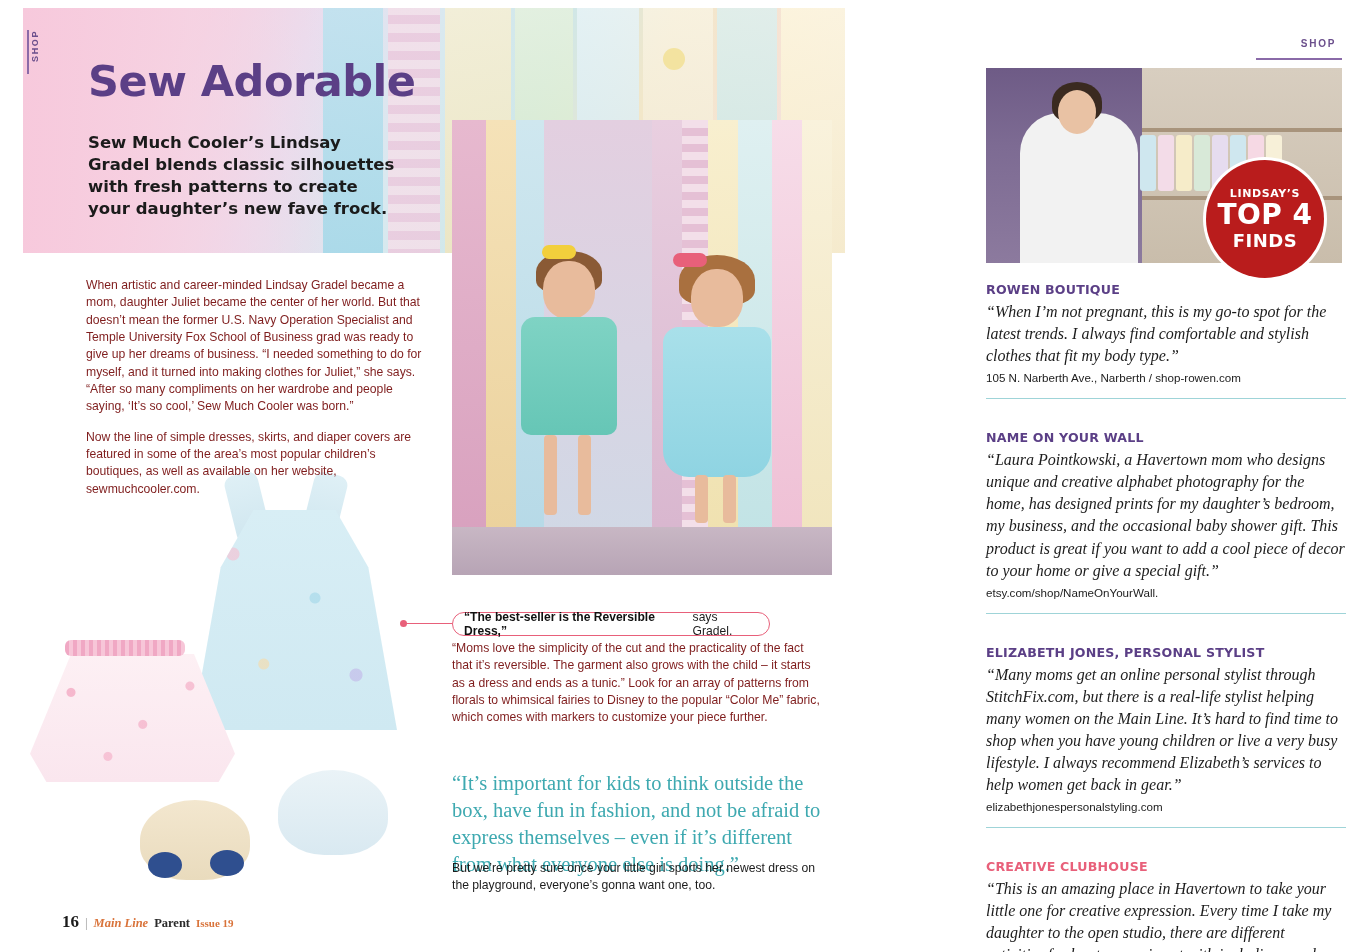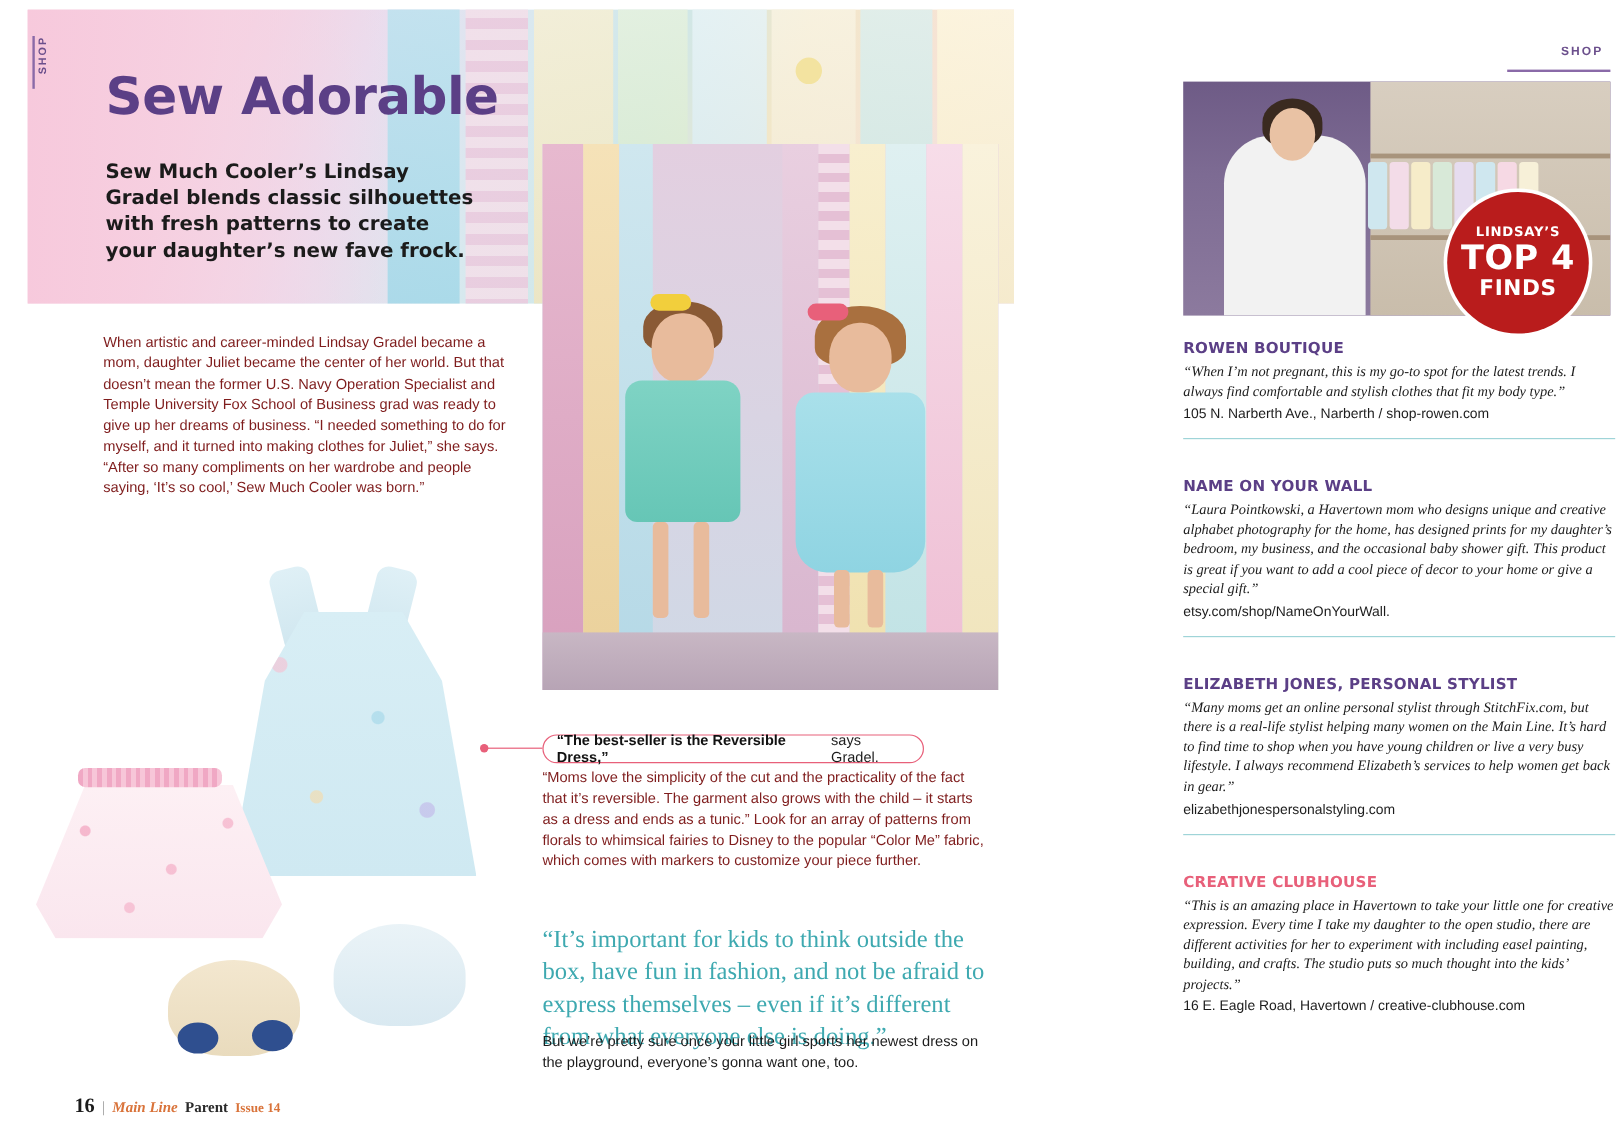--- a/index.html
+++ b/index.html
@@ -354,21 +354,21 @@
   .find-title {
     font-family: "DejaVu Sans", sans-serif;
     font-weight: bold;
     font-size: 12.6px;
     letter-spacing: 0.2px;
     margin-bottom: 4px;
   }
   .find-quote {
     font-family: "Liberation Serif", serif;
     font-style: italic;
-    font-size: 12px;
+    font-size: 16px;
     line-height: 1.38;
     color: #1c1c1c;
     margin: 0 0 4px 0;
   }
   .find-meta {
     font-family: "Liberation Sans", sans-serif;
     font-size: 11.6px;
     color: #1c1c1c;
   }
 </style>
@@ -444,20 +444,21 @@
     </div>
 
     <div class="cover cover-1">
       <div class="cover-accent" style="left:8px;bottom:2px;"></div>
       <div class="cover-accent" style="right:6px;bottom:4px;"></div>
     </div>
     <div class="cover cover-2"></div>
 
     <div class="col col-left">
       <p>When artistic and career-minded Lindsay Gradel became a mom, daughter Juliet became the center of her world. But that doesn’t mean the former U.S. Navy Operation Specialist and Temple University Fox School of Business grad was ready to give up her dreams of business. “I needed something to do for myself, and it turned into making clothes for Juliet,” she says. “After so many compliments on her wardrobe and people saying, ‘It’s so cool,’ Sew Much Cooler was born.”</p>
+      <p>Now the line of simple dresses, skirts, and diaper covers are featured in some of the area’s most popular children’s boutiques, as well as available on her website, sewmuchcooler.com.</p>
     </div>
 
     <div class="pull-dot"></div>
     <div class="pull-leader"></div>
     <div class="pullbox">
       <b>“The best-seller is the Reversible Dress,”</b>
         <span> says Gradel.</span>
     </div>
 
     <div class="col col-right">
@@ -465,21 +466,21 @@
     </div>
 
     <div class="bigquote">“It’s important for kids to think outside the box, have fun in fashion, and not be afraid to express themselves – even if it’s different from what everyone else is doing.”</div>
     <div class="closing">But we’re pretty sure once your little girl sports her newest dress on the playground, everyone’s gonna want one, too.</div>
 
     <div class="footer">
       <span class="folio-num">16</span>
       <span class="folio-sep">|</span>
       <span class="folio-ml">Main Line</span>
       <span class="folio-parent">Parent</span>
-      <span class="folio-issue">Issue 14</span>
+      <span class="folio-issue">Issue 19</span>
     </div>
   </div>
 
   <div class="right-page">
 
     <div class="shop-tab-right">SHOP</div>
     <div class="shop-rule"></div>
 
     <div class="portrait">
       <div class="shelf"></div>

